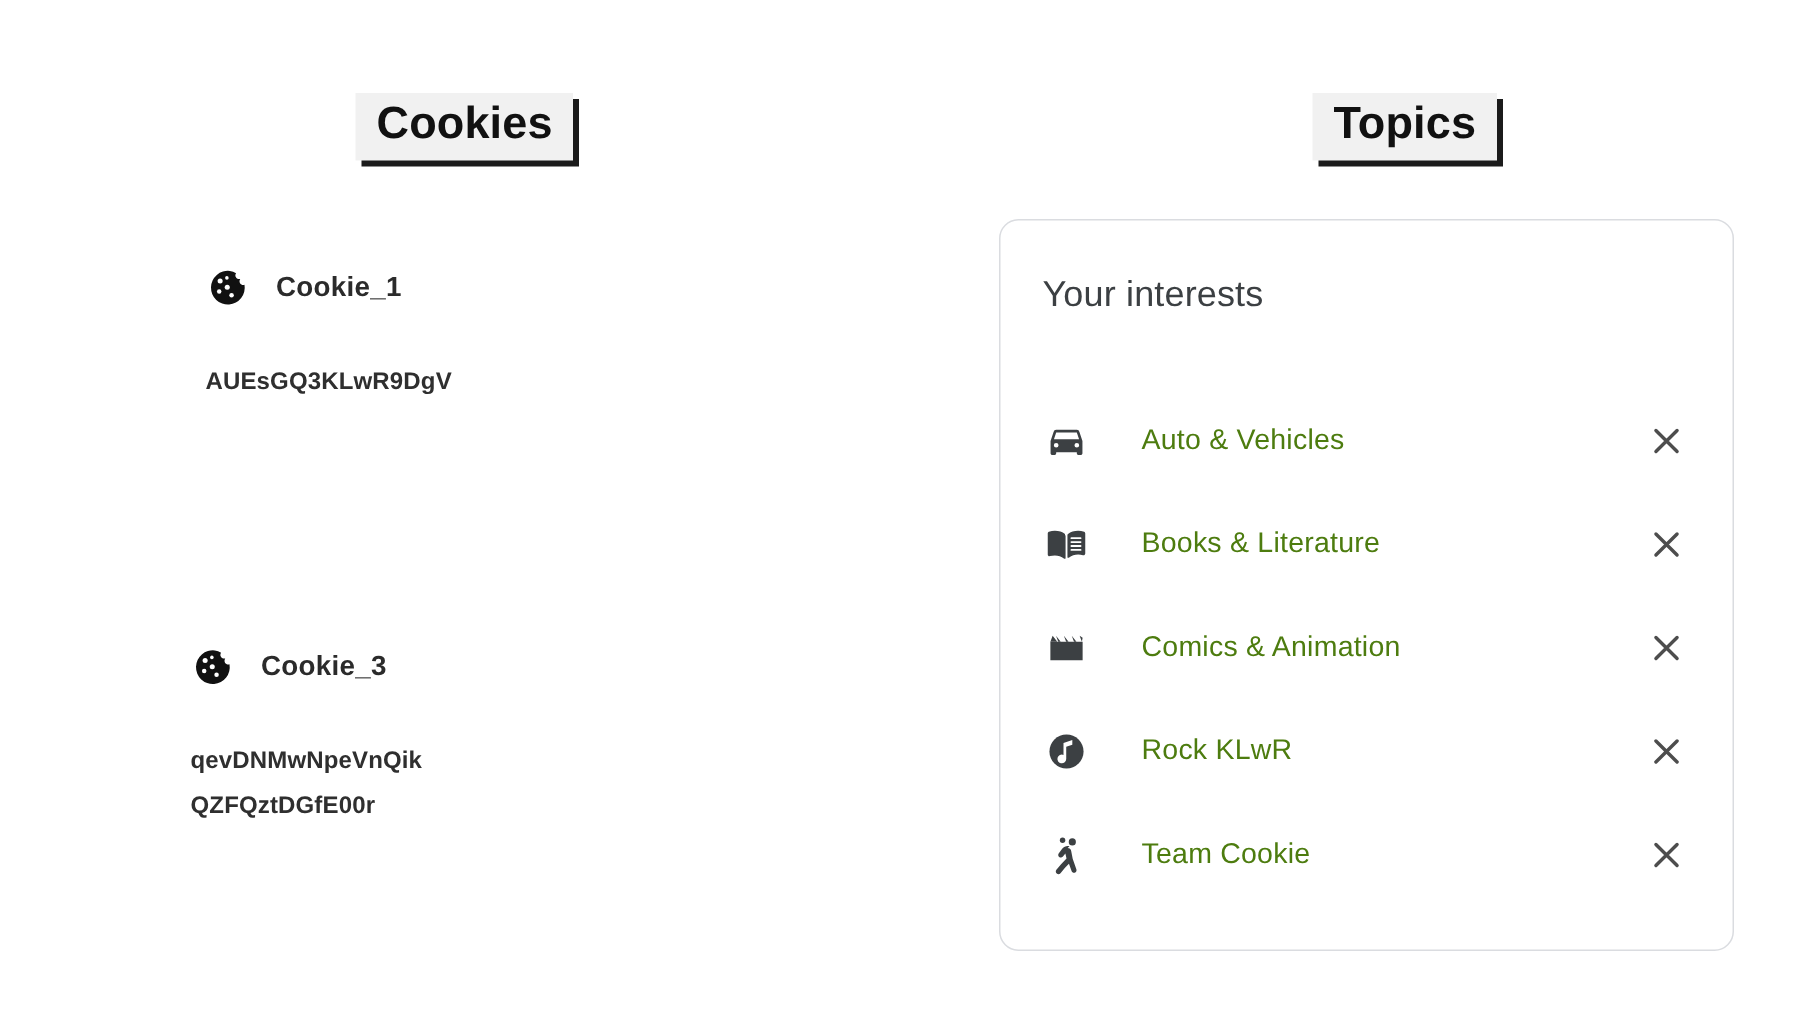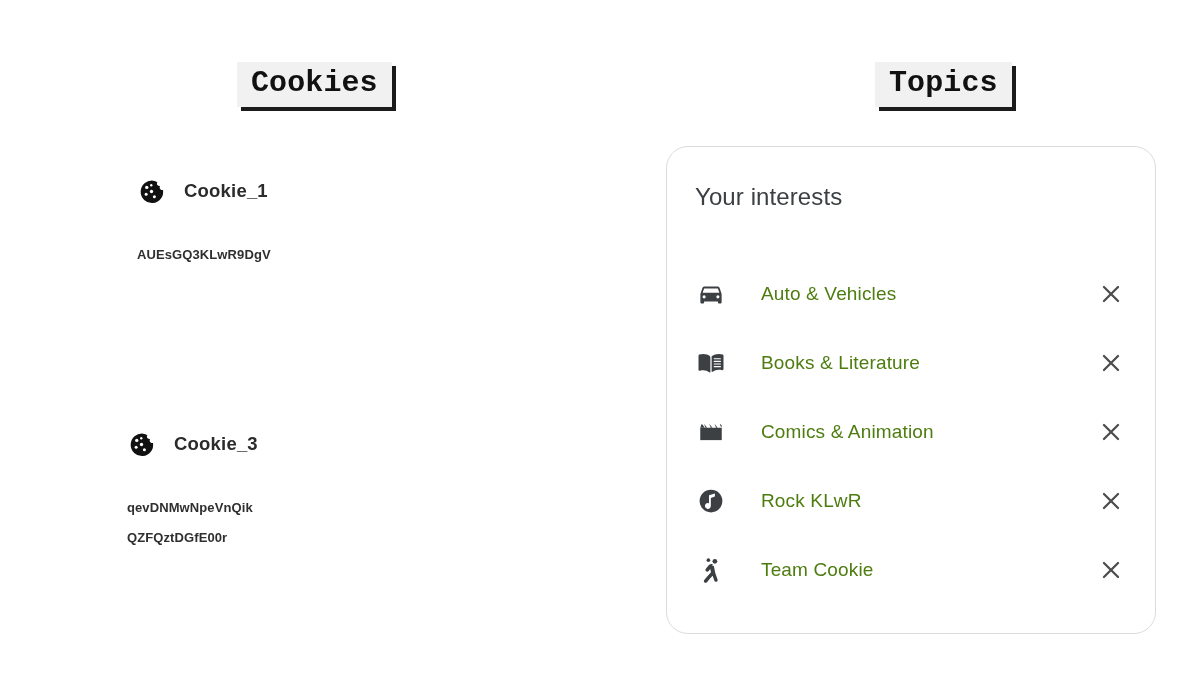--- a/index.html
+++ b/index.html
@@ -15,21 +15,21 @@
   .heading {
     position: absolute;
     background: #f1f1f1;
     color: #111111;
     font-weight: 700;
     font-size: 30px;
     letter-spacing: .1px;
     padding: 4px 14px 6px 14px;
     white-space: nowrap;
     box-shadow: 4px 4px 0 0 #1b1b1b;
-    font-family: Liberation Mono, monospace;
+    font-family: Liberation Sans, sans-serif;
     line-height: 1.15;
     text-align: right;
   }
   #heading-cookies { left: 237px; top: 62px; }
   #heading-topics  { left: 839px; top: 62px; margin-left: 36px; }
 
   
   .card {
     position: absolute;
     background: #ffffff;
@@ -50,36 +50,36 @@
   .card-title {
     font-size: 18.5px;
     color: #2b2b2b;
     font-family: "Liberation Sans", sans-serif;
     letter-spacing: .2px;
     white-space: nowrap;
   }
   .card-body {
     position: absolute;
     left: 27px; top: 90px;
-    font-size: 13px;
+    font-size: 16px;
     line-height: 30px;
     color: #2f2f2f;
     letter-spacing: .1px;
     white-space: nowrap;
   }
   .card-body div { white-space: nowrap; }
 
   
   #topics-panel {
     position: absolute;
     left: 666px; top: 146px;
     width: 490px; height: 488px;
     background: #ffffff;
     border: 1.5px solid #dadce0;
-    border-radius: 22px;
+    border-radius: 13px;
   }
   #topics-title {
     position: absolute;
     left: 28px; top: 36px;
     font-size: 24px;
     color: #3c4043;
     letter-spacing: .1px;
     font-family: "Liberation Sans", sans-serif;
   }
   #topics-list {

